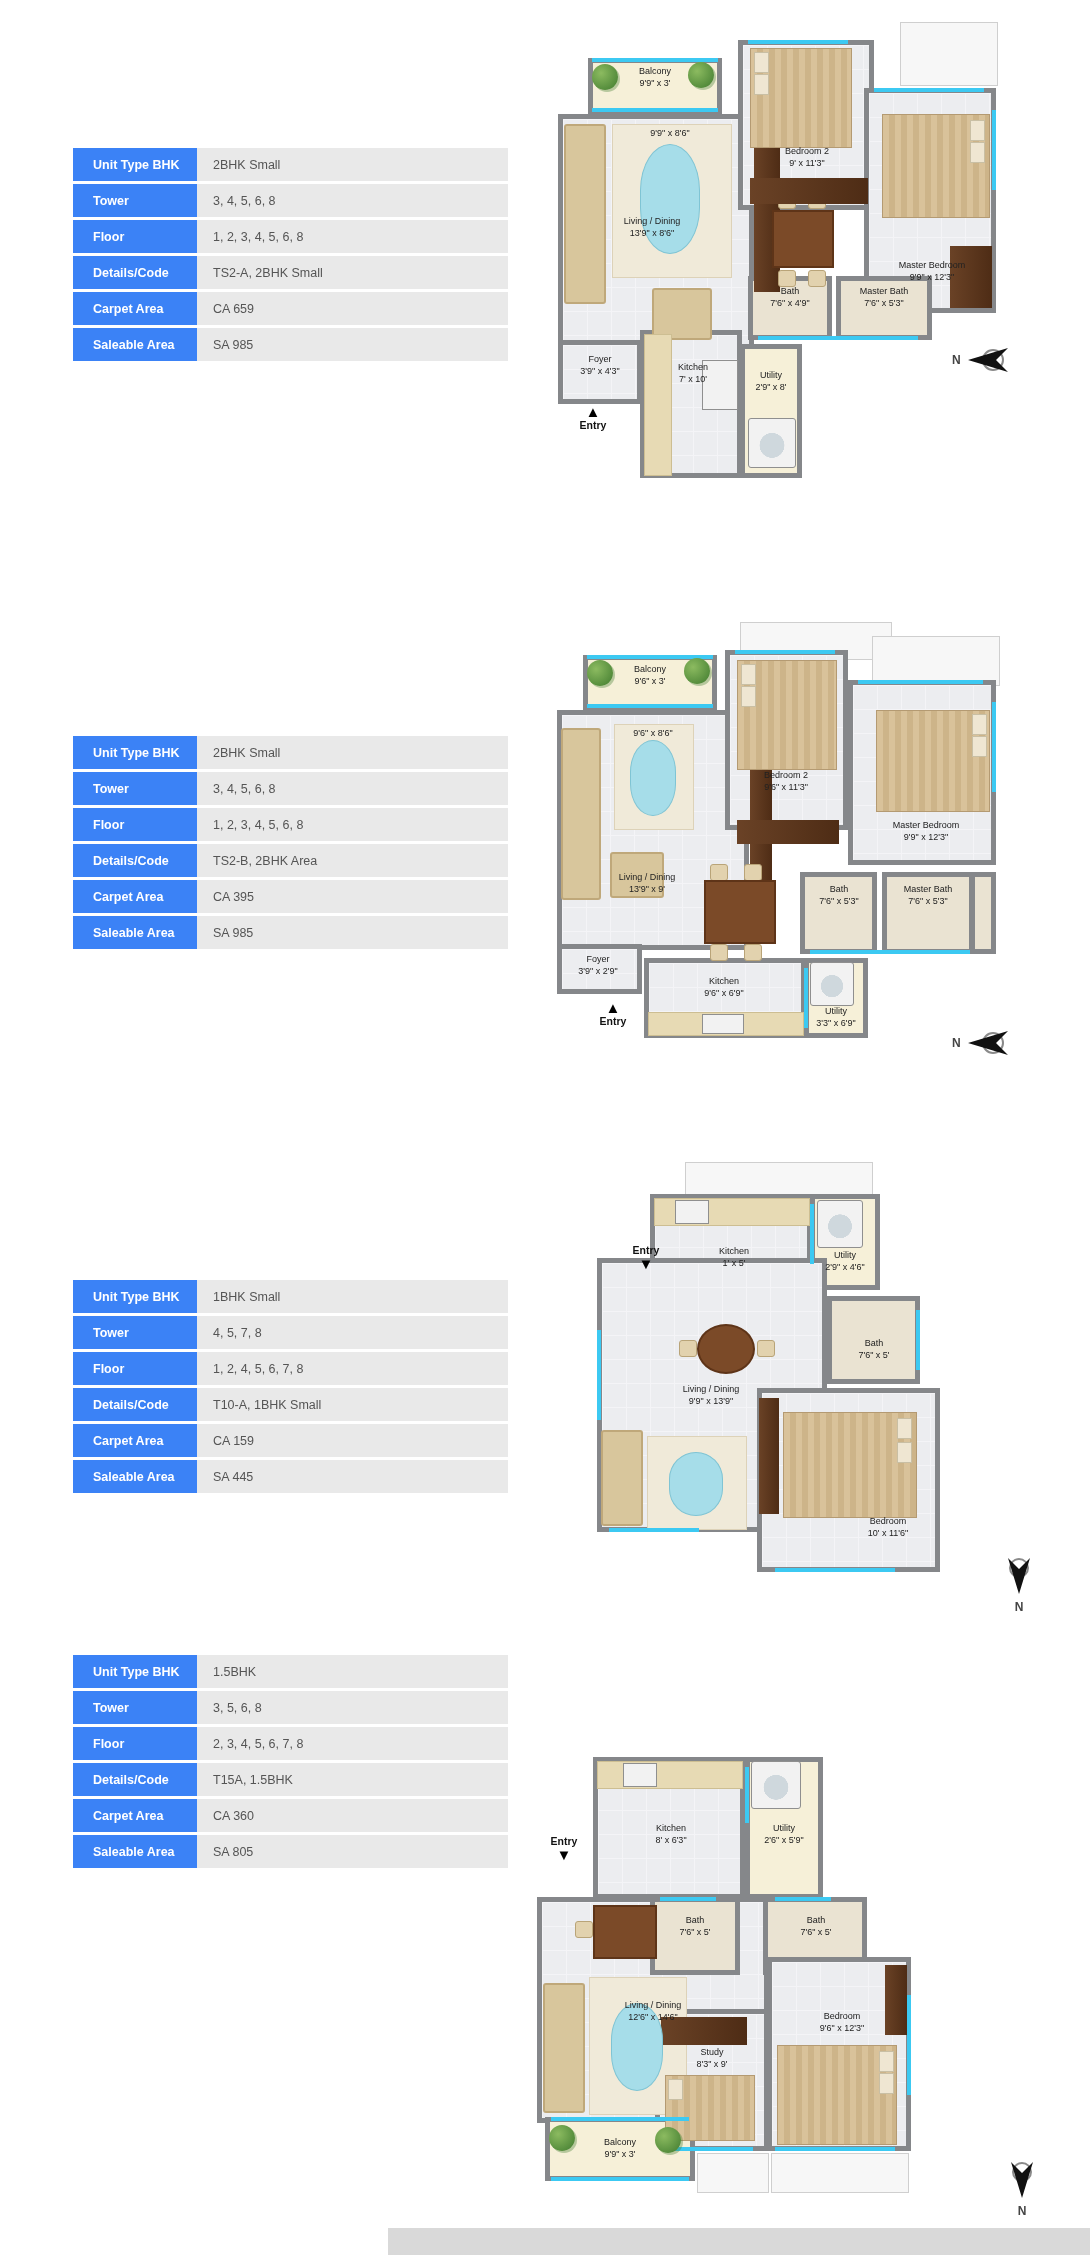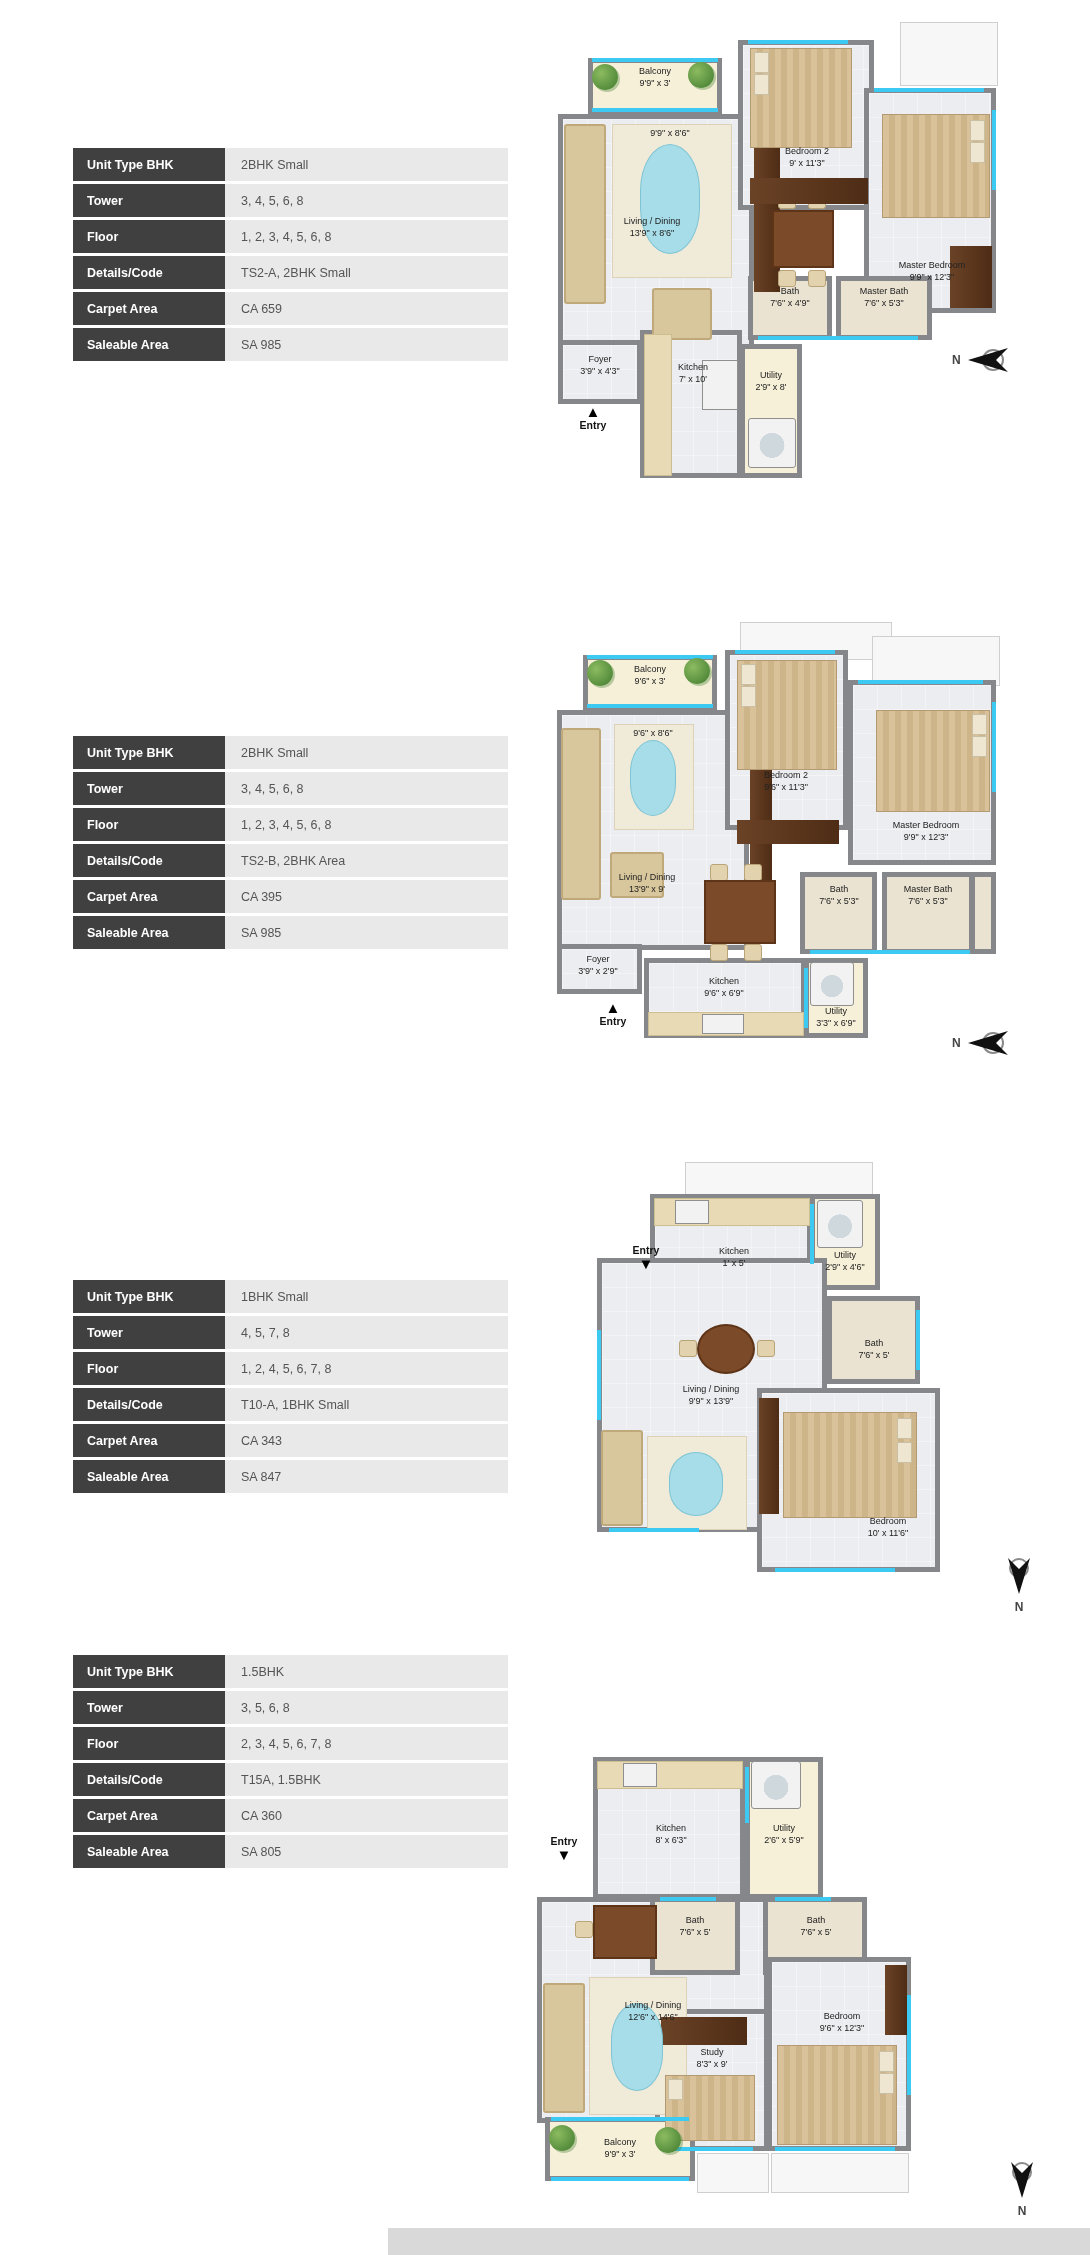--- a/index.html
+++ b/index.html
@@ -1,20 +1,20 @@
 <!DOCTYPE html>
 <html><head>
 <meta charset="utf-8">
 <style>
   html,body{margin:0;padding:0;background:#fff;font-family:"Liberation Sans",sans-serif;}
   .page{position:relative;width:1090px;height:2255px;background:#fff;overflow:hidden;}
   
   .spec{position:absolute;width:435px;}
   .trow{display:flex;height:33px;margin-bottom:3px;}
-  .tlabel{width:152px;background:#404040;color:#fff;font-weight:bold;font-size:12.5px;display:flex;align-items:center;padding-left:14px;box-sizing:border-box;}
+  .tlabel{width:124px;background:#3b82f6;color:#fff;font-weight:bold;font-size:12.5px;display:flex;align-items:center;padding-left:20px;box-sizing:border-box;}
   .tvalue{flex:1;background:#E9E9E9;color:#555;font-size:12.5px;display:flex;align-items:center;padding-left:16px;}
   
   .plan{position:absolute;}
   .room{position:absolute;background:#ECEDF0;border:5px solid #85878A;box-sizing:border-box;z-index:1;
         background-image:linear-gradient(#f4f4f7 1px,transparent 1px),linear-gradient(90deg,#f4f4f7 1px,transparent 1px);background-size:24px 24px;}
   .balc{background:#F6F0D8;background-image:none;}
   .uroom{background:#F6F0D8;background-image:none;}
   .bathroom{background:#EAE3D2;background-image:none;}
   .ledge{position:absolute;background:#f7f7f7;border:1px solid #cfcfcf;z-index:0;}
   .win{position:absolute;background:#3CC9F2;z-index:4;}
@@ -299,25 +299,25 @@
     <div class="trow">
         <div class="tlabel">Floor</div>
         <div class="tvalue">1, 2, 4, 5, 6, 7, 8</div>
       </div>
     <div class="trow">
         <div class="tlabel">Details/Code</div>
         <div class="tvalue">T10-A, 1BHK Small</div>
       </div>
     <div class="trow">
         <div class="tlabel">Carpet Area</div>
-        <div class="tvalue">CA 343</div>
+        <div class="tvalue">CA 159</div>
       </div>
     <div class="trow">
         <div class="tlabel">Saleable Area</div>
-        <div class="tvalue">SA 847</div>
+        <div class="tvalue">SA 445</div>
       </div>
   </div>
 
   <div class="plan" style="left:585px;top:1160px;width:365px;height:432px;">
     <div class="ledge" style="left:100px;top:2px;width:186px;height:32px;"></div>
     <div class="room" style="left:65px;top:34px;width:162px;height:96px;"></div>
     <div class="room uroom" style="left:225px;top:34px;width:70px;height:96px;"></div>
     <div class="room" style="left:12px;top:98px;width:230px;height:274px;"></div>
     <div class="room bathroom" style="left:242px;top:136px;width:93px;height:88px;"></div>
     <div class="room" style="left:172px;top:228px;width:183px;height:184px;"></div>

